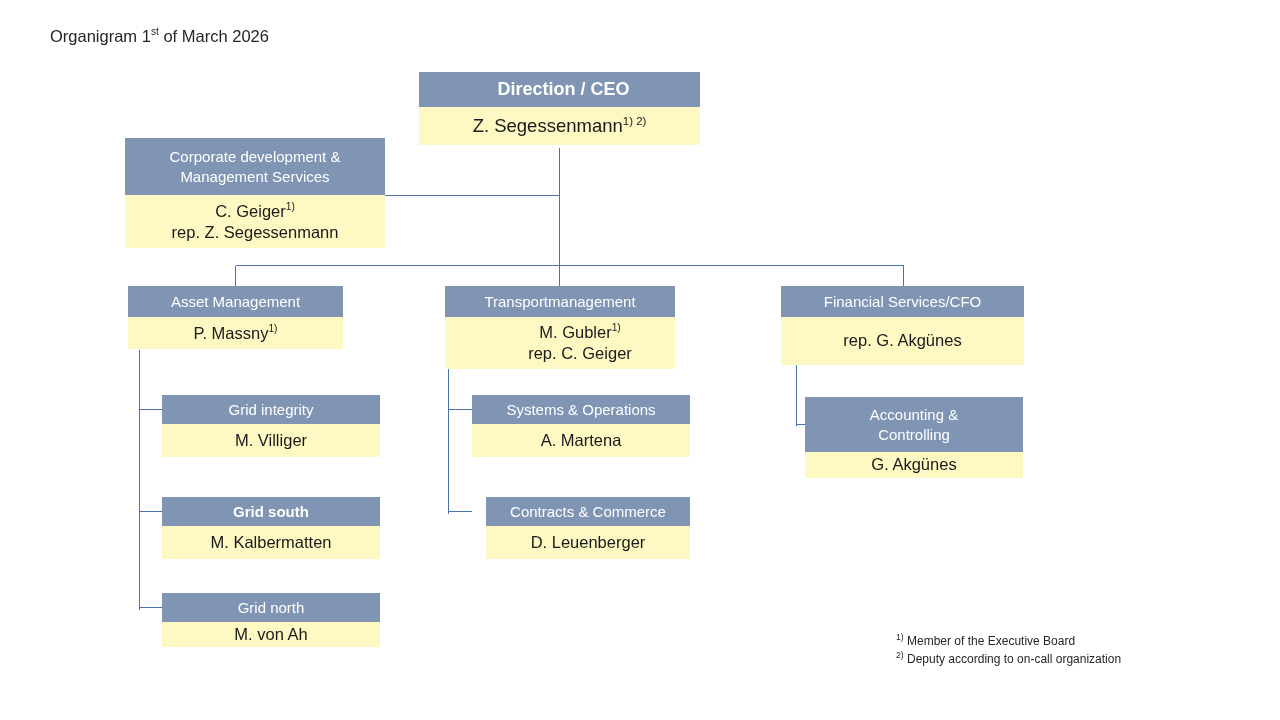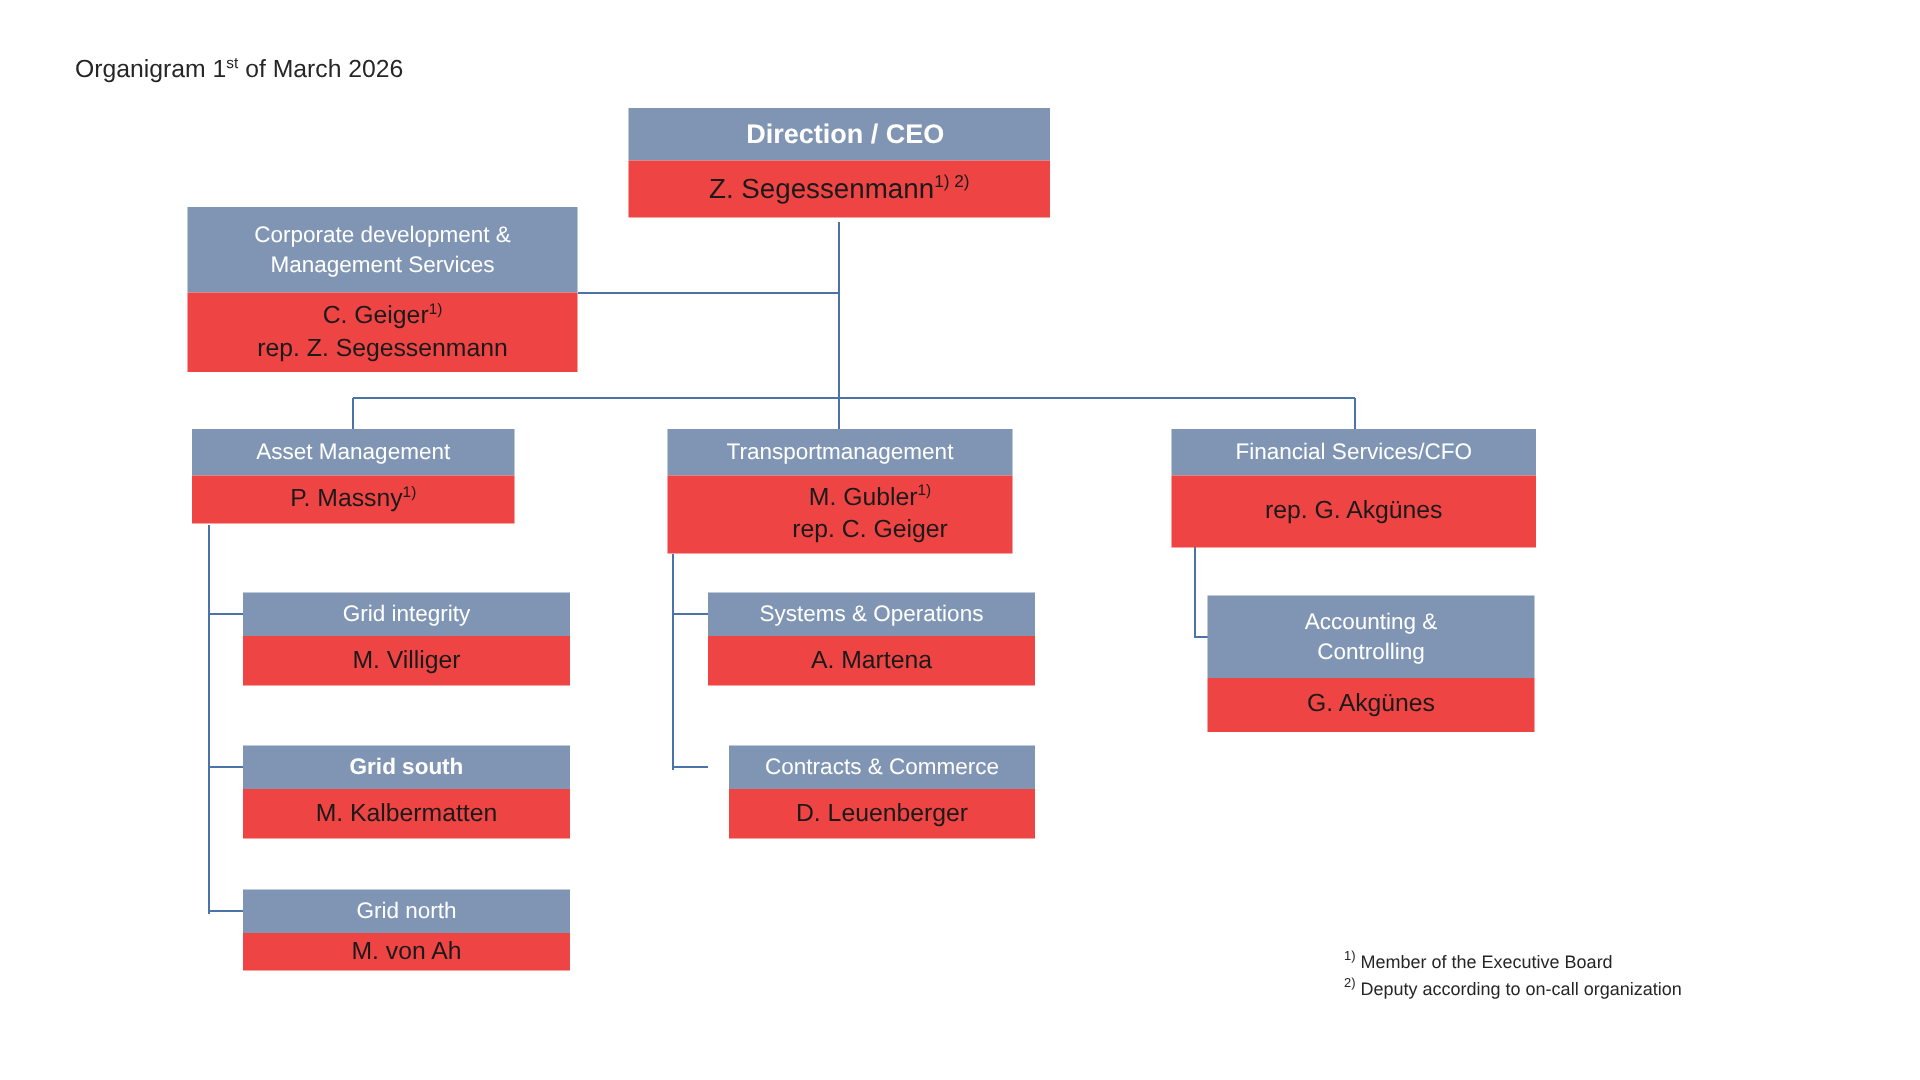--- a/index.html
+++ b/index.html
@@ -17,21 +17,21 @@
   #canvas {
     position: relative;
     width: 1280px;
     height: 720px;
   }
 
   
   .doc-title {
     position: absolute;
     left: 50px;
-    top: 37px;
+    top: 26px;
     font-size: 16.5px;
     color: #262626;
     white-space: nowrap;
   }
   .doc-title sup {
     font-size: 0.62em;
     vertical-align: super;
   }
 
   
@@ -55,21 +55,21 @@
     text-align: center;
     font-size: 15px;
     line-height: 1.30;
     padding: 6px 8px;
     box-sizing: border-box;
     display: flex;
     align-items: center;
     justify-content: center;
   }
   .node .node-body {
-    background: #ef4444;
+    background: #fef9c3;
     color: #1a1a1a;
     text-align: center;
     font-size: 16.5px;
     line-height: 1.30;
     padding: 6px 8px;
     box-sizing: border-box;
     display: flex;
     flex-direction: column;
     align-items: center;
     justify-content: center;
@@ -129,21 +129,21 @@
   #node-systems        { left: 472px; top: 395px; width: 218px; }
   #node-systems .node-header { height: 29px; }
   #node-systems .node-body   { height: 33px; }
 
   #node-contracts      { left: 472px; top: 497px; width: 218px; padding-left: 14px; }
   #node-contracts .node-header { height: 29px; }
   #node-contracts .node-body   { height: 33px; }
 
   #node-accounting     { left: 805px; top: 397px; width: 218px; }
   #node-accounting .node-header { height: 55px; }
-  #node-accounting .node-body   { height: 36px; }
+  #node-accounting .node-body   { height: 26px; }
 
   
   .footnotes {
     position: absolute;
     left: 896px;
     top: 632px;
     font-size: 12px;
     line-height: 1.30;
     color: #262626;
     white-space: nowrap;

